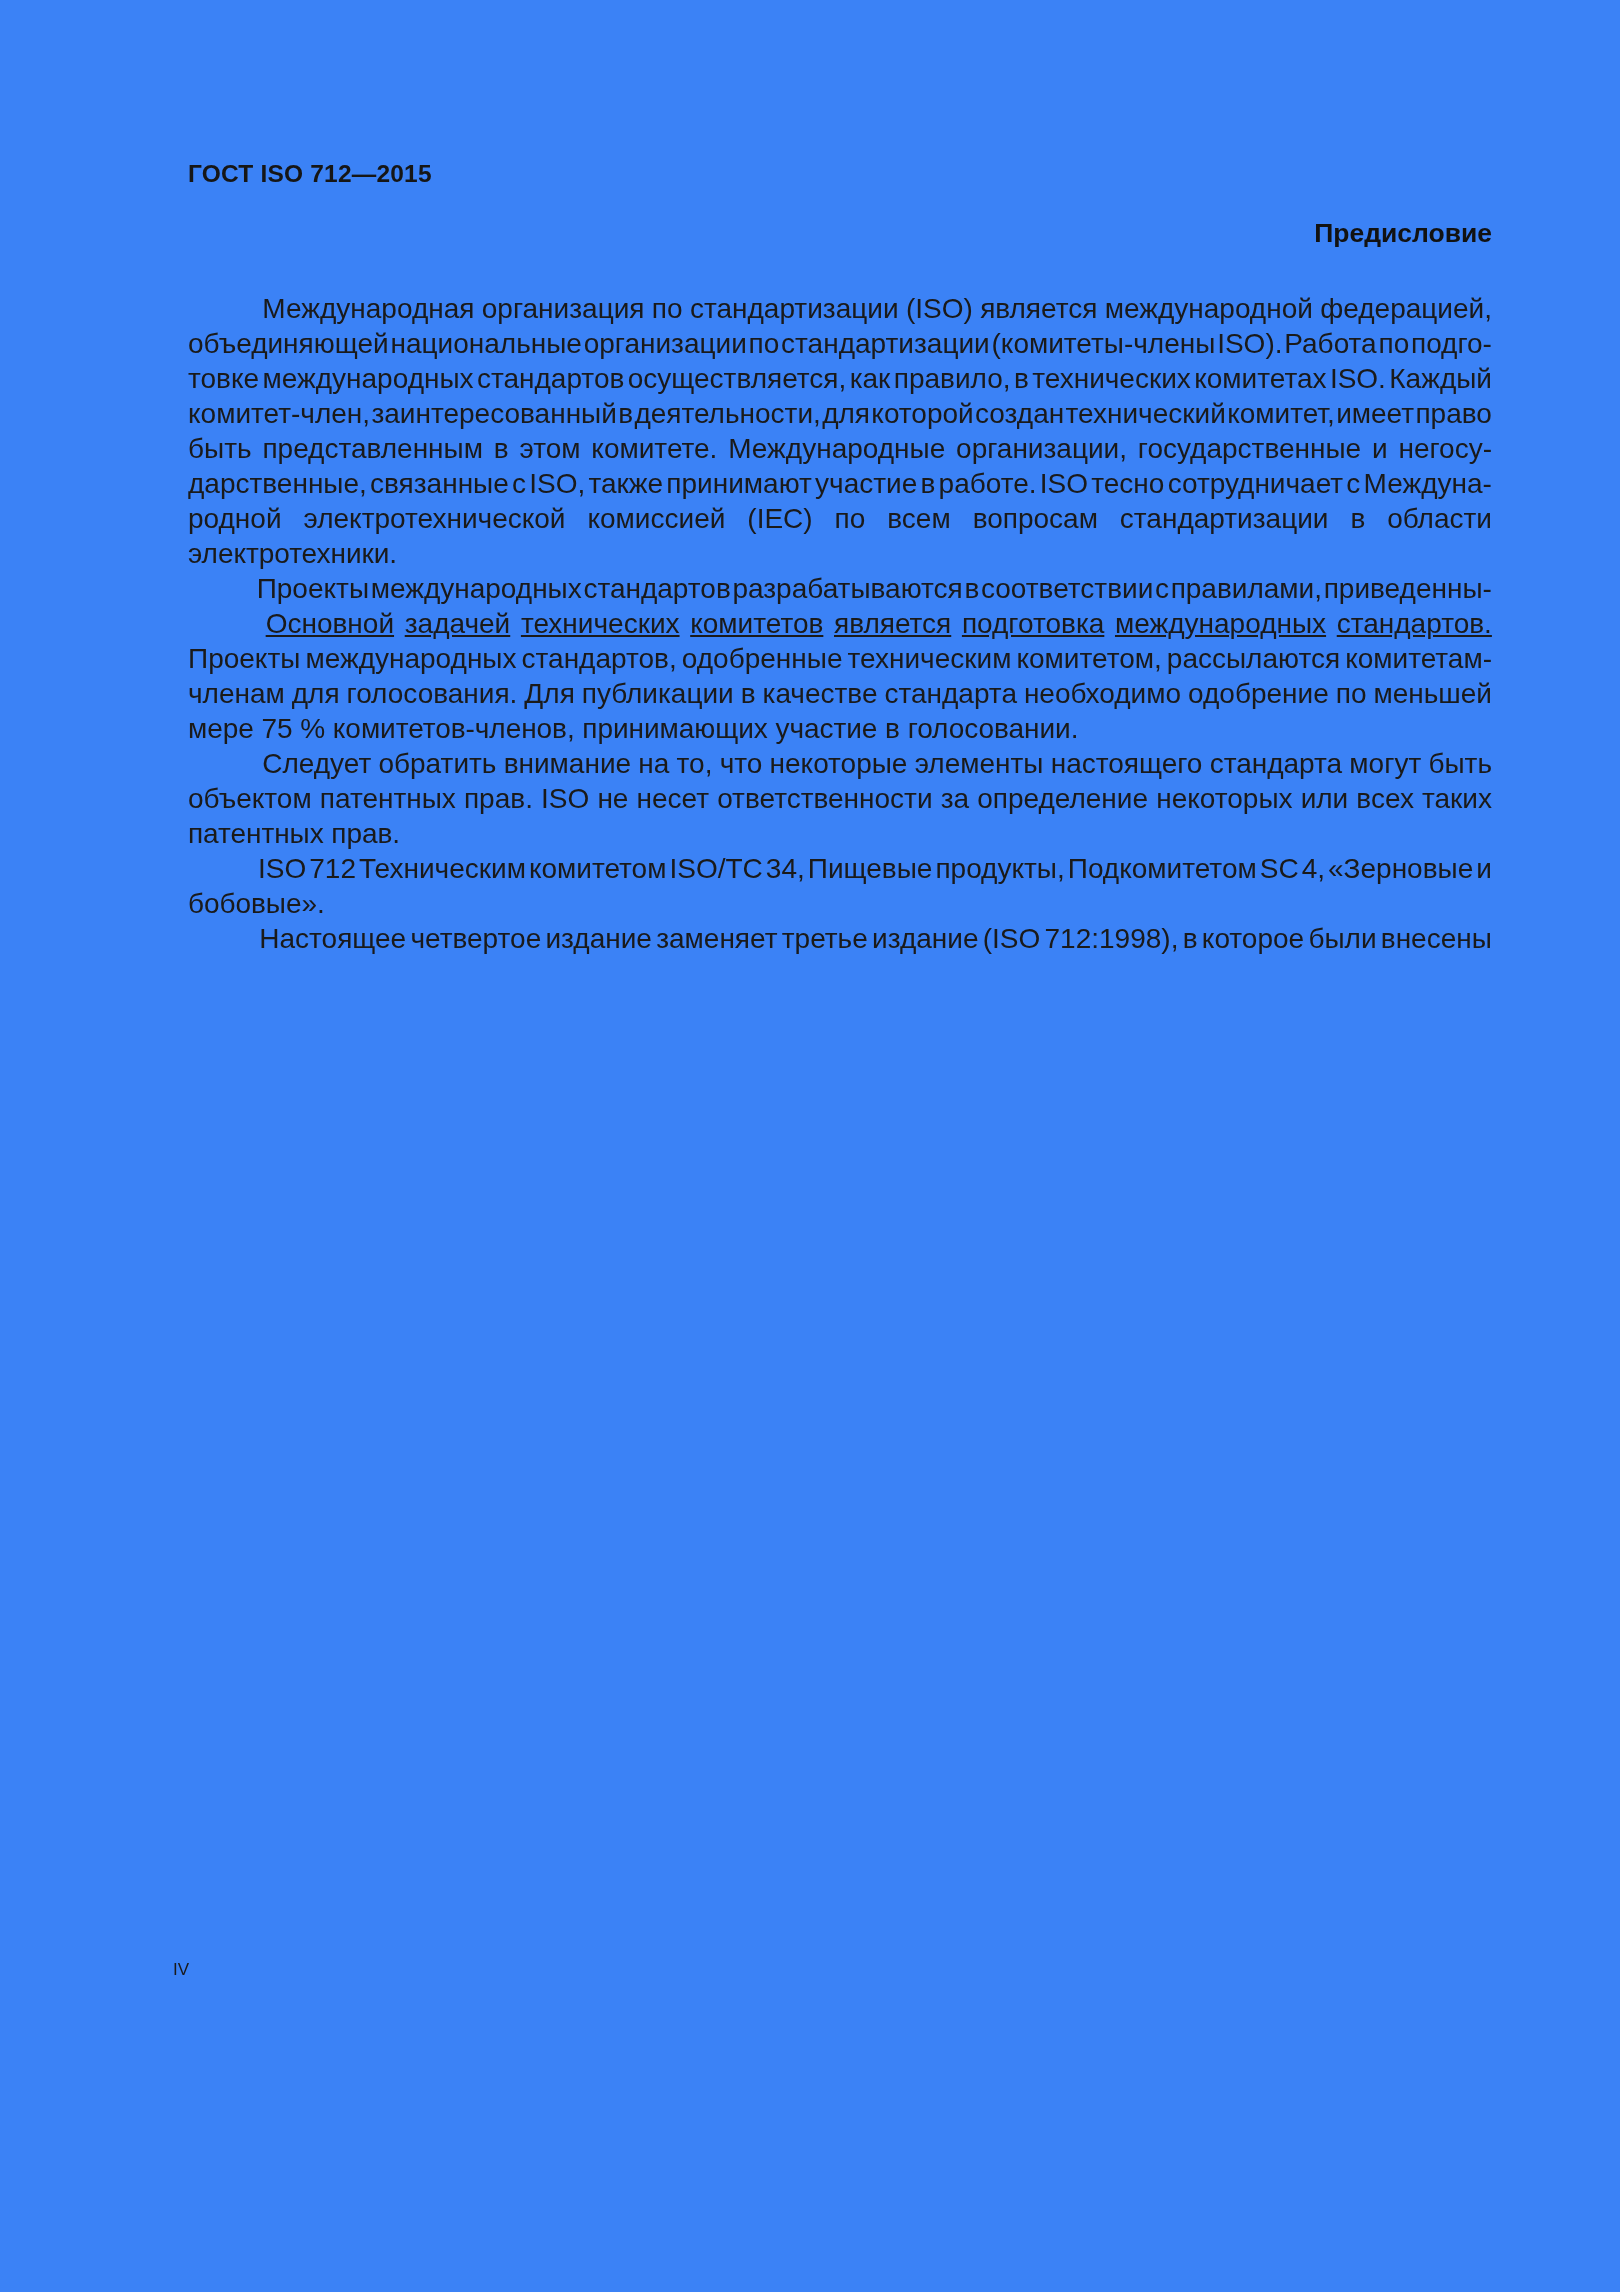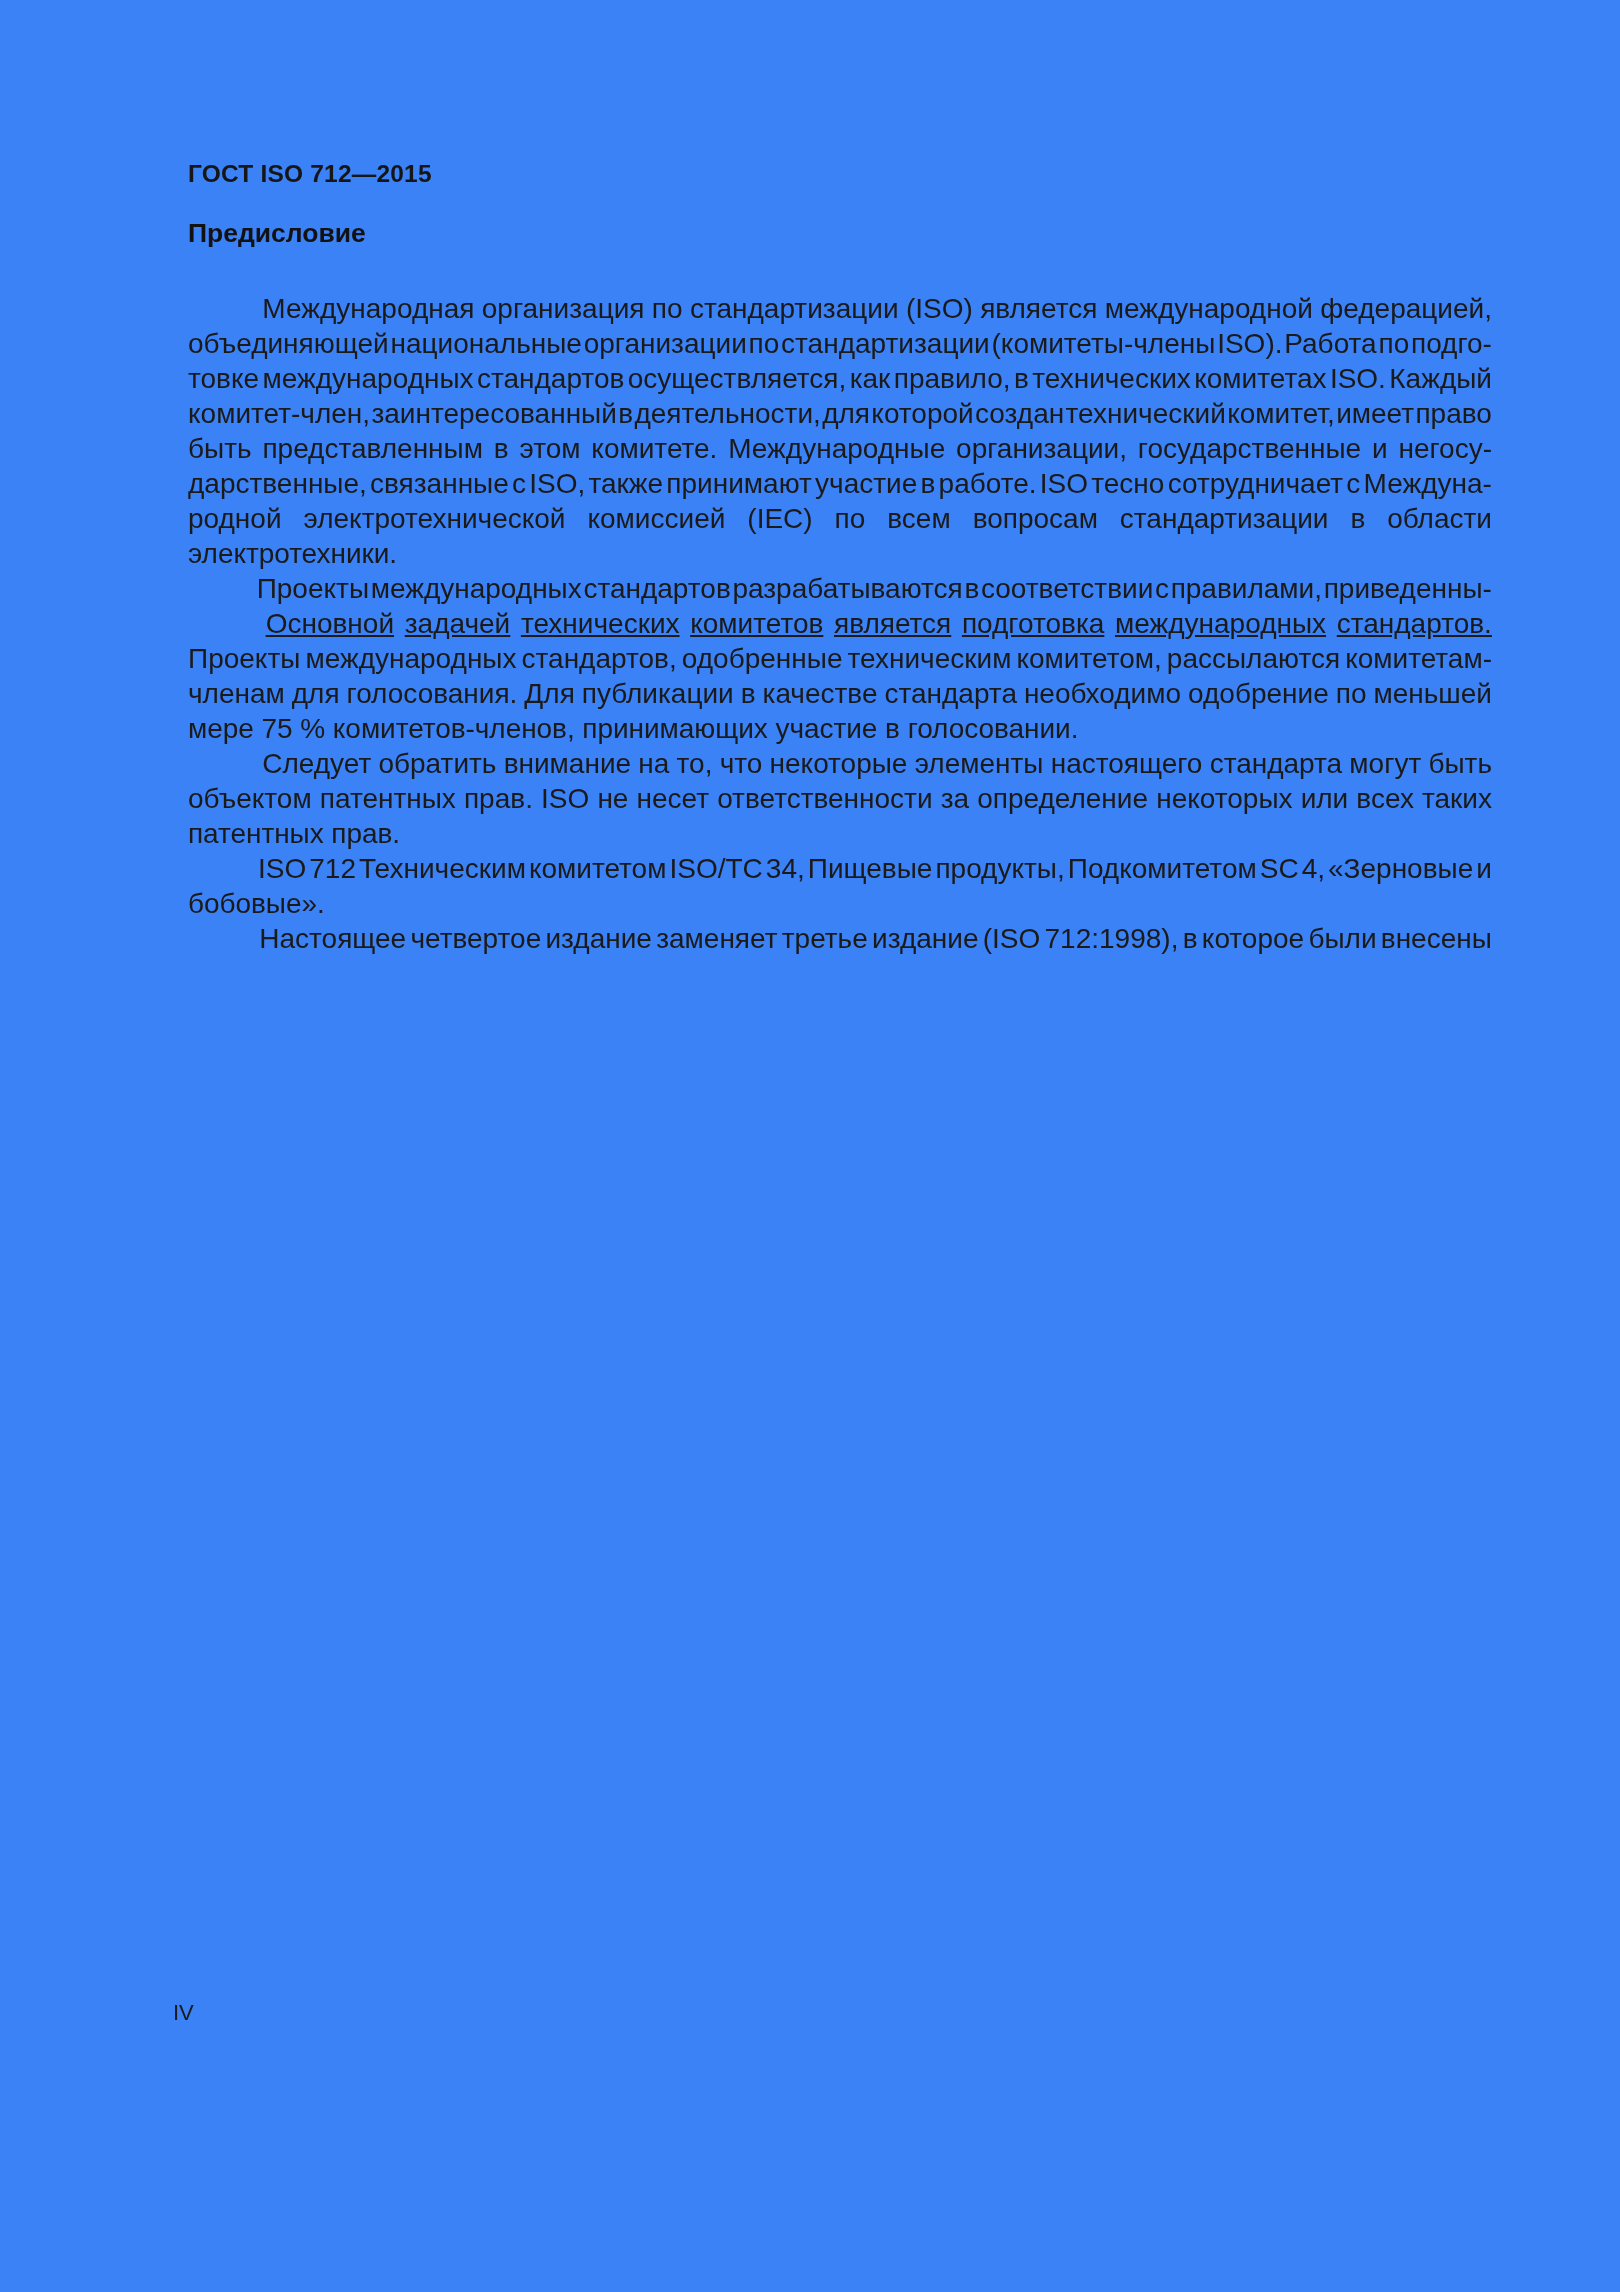--- a/index.html
+++ b/index.html
@@ -33,21 +33,21 @@
     color: #161616;
     white-space: nowrap;
   }
 
   
   .section-title {
     position: absolute;
     left: 188px;
     top: 218px;
     width: 1304px;
-    text-align: left;
+    text-align: right;
     font-size: 26.5px;
     font-weight: bold;
     color: #121212;
   }
 
   
   .body-block {
     position: absolute;
     left: 188px;
     top: 291px;
@@ -74,22 +74,22 @@
   
   .ind-pad { display: inline-block; width: 67px; }
 
   
   .ln.tight { letter-spacing: -0.05px; }
 
   
   .folio {
     position: absolute;
     left: 173px;
-    top: 2000px;
-    font-size: 22px;
+    top: 1960px;
+    font-size: 17px;
     color: #1a1a1a;
   }
 </style>
 </head>
 <body>
 
 <div class="page">
 
   <div class="doc-header">ГОСТ ISO 712—2015</div>
 

